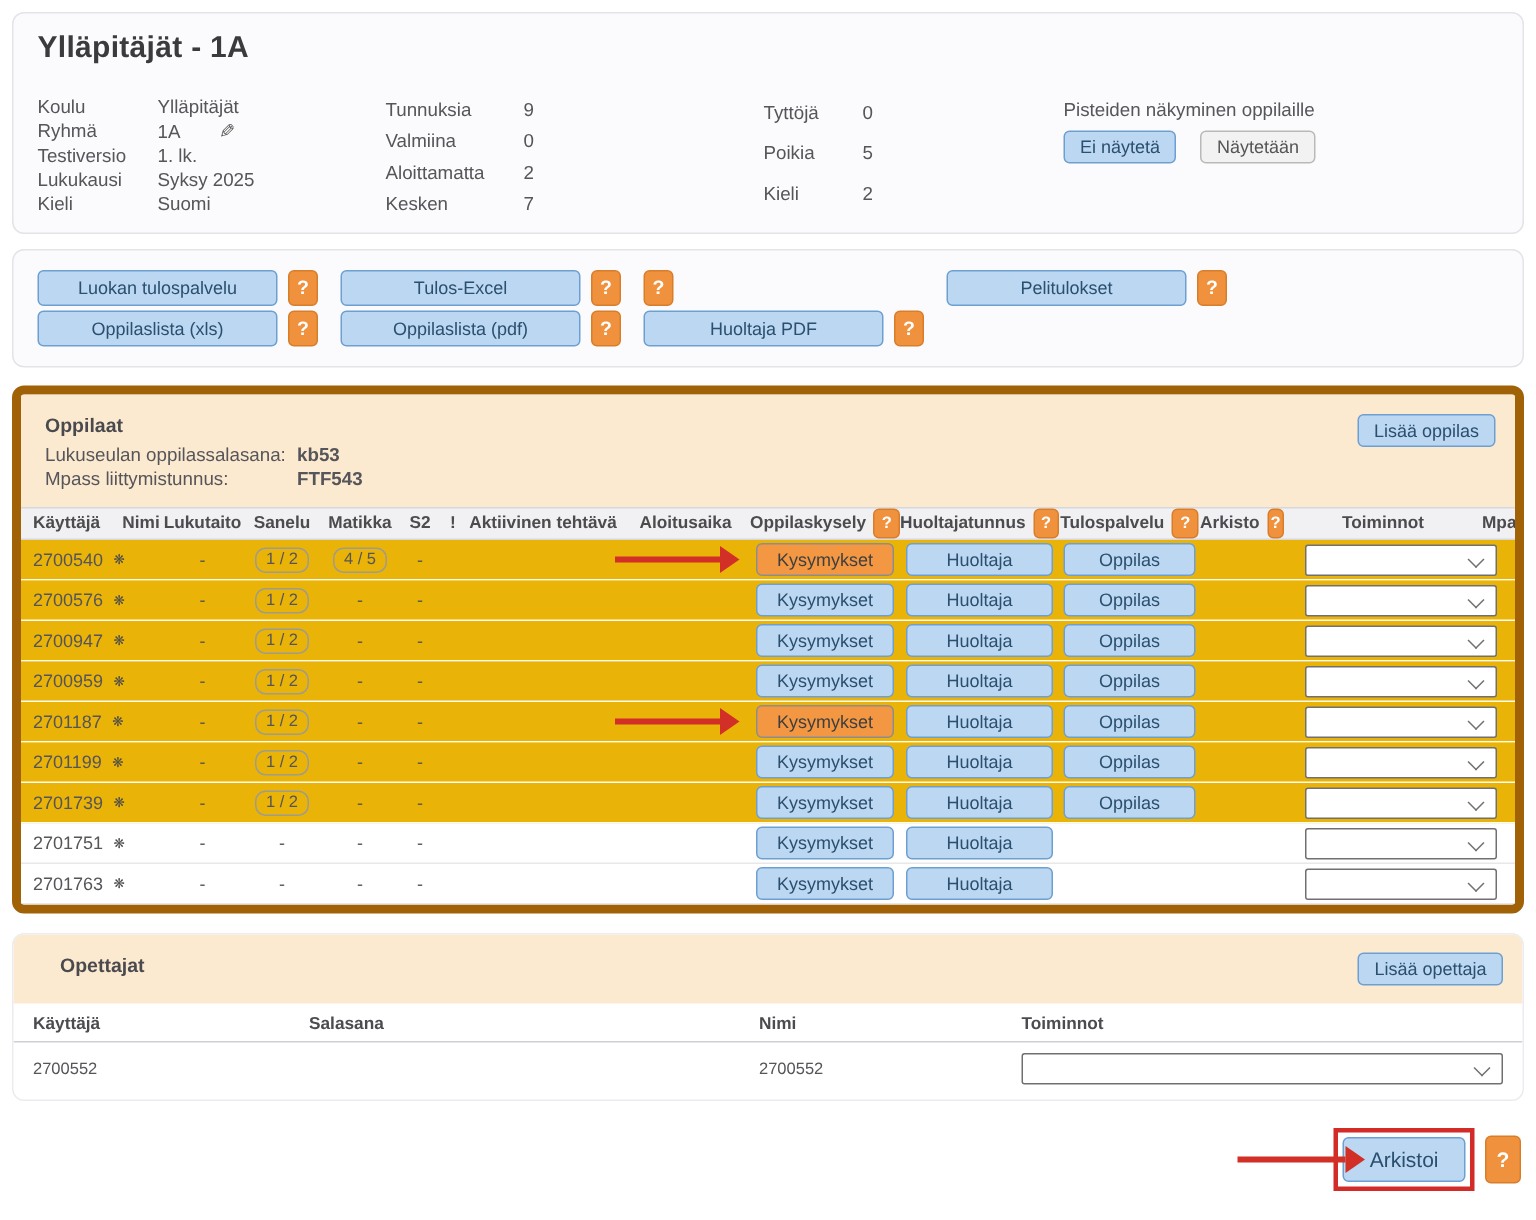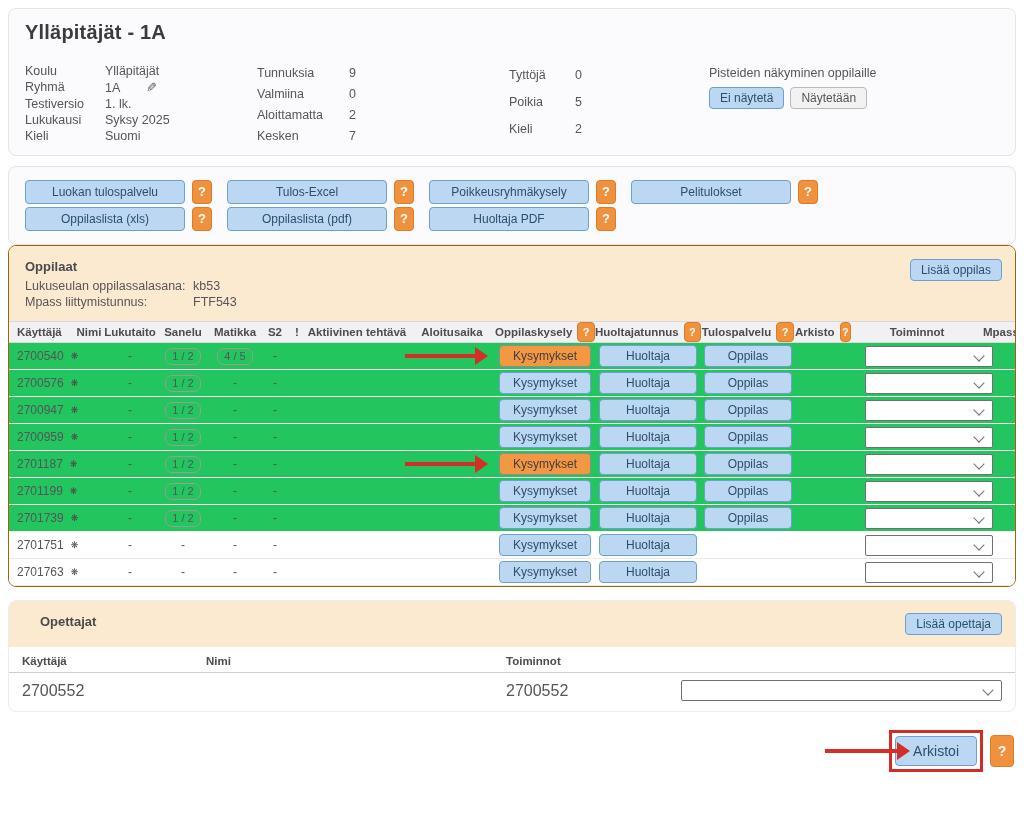--- a/index.html
+++ b/index.html
@@ -18,21 +18,21 @@
   .card1 { padding:10px 16px 12px; }
   h1 { font-size:20px; color:#3b3b3e; margin:2px 0 20px; letter-spacing:.2px; }
   .info-row { display:flex; }
   .kv { display:grid; font-size:12.5px; color:#55555a; align-content:start; }
   .kv .v { color:#55555a; }
   .kv1 { grid-template-columns:80px auto; row-gap:2px; width:232px; }
   .kv2 { grid-template-columns:92px auto; row-gap:7px; width:252px; padding-top:2px; }
   .kv3 { grid-template-columns:66px auto; row-gap:13px; width:200px; padding-top:4px; }
   .pencil { display:inline-block; margin-left:26px; color:#555; font-size:13px; transform:scaleX(-1); }
   .points { font-size:12.5px; padding-top:2px; }
-  .points .opts { margin-top:7px; display:flex; gap:6px; }
+  .points .opts { margin-top:7px; display:flex; gap:16px; }
 
   
   .btn {
     font-family:inherit; font-size:12px; color:#2b4f6e;
     background:#bcd7f2; border:1px solid #6d9fd0; border-radius:4px;
     padding:3px 10px; cursor:pointer; white-space:nowrap;
   }
   .btn.gray { background:#f2f2f2; border-color:#b9b9b9; color:#555; }
   .help {
     display:inline-block; background:#f0913d; border:1px solid #d87e2b;
@@ -42,42 +42,42 @@
   }
   .help.sm { width:18px; height:20px; line-height:18px; font-size:11px; }
 
   
   .card2 { margin-top:10px; padding:10px 10px; }
   .act-row { display:flex; gap:14px; margin:3px 6px; }
   .act-group { display:flex; gap:7px; align-items:center; width:188px; }
   .act-btn { width:160px; height:24px; padding:0; text-align:center; }
 
   
-  .students { background:#fff; border:1px solid #a16207; border-radius:8px; overflow:hidden; }
+  .students { margin-top:12px; background:#fff; border:6px solid #a16207; border-radius:8px; overflow:hidden; }
   .students-head { background:#fcead0; padding:13px 16px 12px; position:relative; }
   .sec-title { font-size:13px; font-weight:bold; color:#4a4a4e; margin-bottom:5px; }
   .pw-line { display:grid; grid-template-columns:168px auto; font-size:12.5px; margin-top:2px; }
-  .pw-line .v { font-weight:normal; }
+  .pw-line .v { font-weight:bold; }
   .add-btn { position:absolute; top:13px; right:13px; }
 
   .t-head, .s-row {
     display:grid;
     grid-template-columns:66px 28px 54px 52px 52px 28px 16px 104px 86px 100px 106px 94px 56px 132px 30px;
     align-items:center;
   }
   .t-head {
     height:22px; background:#f1f1f3;
     border-top:1px solid #d8d8dc; border-bottom:1px solid #d8d8dc;
     font-size:11.5px; font-weight:bold; color:#4c4c50;
   }
   .t-head > div { text-align:center; white-space:nowrap; }
   .t-head .hc-user { text-align:left; padding-left:8px; }
   .hc-help { display:flex; align-items:center; justify-content:center; gap:5px; }
   .s-row { height:27px; font-size:12px; position:relative; }
-  .row-yellow { background:#22c55e; border-bottom:1px solid #fefcf2; }
+  .row-yellow { background:#eab308; border-bottom:1px solid #fefcf2; }
   .row-white  { background:#fff; border-bottom:1px solid #e8e8e8; }
   .c-user { padding-left:8px; display:flex; align-items:center; gap:7px; }
   .gear { font-size:9px; color:#4a4a4a; cursor:pointer; }
   .c-mid { text-align:center; }
   .badge {
     display:inline-block; border:1px solid #9c9c90; border-radius:7px;
     padding:0 6px; line-height:15px; font-size:11px; color:#55555a;
   }
   .c-btn { display:flex; justify-content:center; }
   .row-btn { height:22px; padding:0; text-align:center; }
@@ -97,21 +97,21 @@
   }
   .c-mpass { }
 
   
   .teachers { margin-top:13px; background:#fff; border:1px solid #ececf0; border-radius:8px; overflow:hidden; }
   .teachers-head { background:#fcead0; padding:13px 31px; position:relative; height:46px; }
   .teachers-head .add-btn { top:12px; }
   .tt-head, .tt-row { display:grid; grid-template-columns:184px 300px 175px auto; }
   .tt-head { font-size:11.5px; font-weight:bold; color:#4c4c50; padding:8px 0 5px; border-bottom:1px solid #cfcfd3; }
   .tt-head > div, .tt-row > div { padding-left:13px; }
-  .tt-row { padding:7px 0 10px; font-size:16px; align-items:center; }
+  .tt-row { padding:7px 0 10px; font-size:11px; align-items:center; }
   .tt-row .select { width:calc(100% - 13px); margin-left:0; }
 
   
   .note { margin-top:10px; background:#fcf4d6; border-radius:6px; padding:10px 16px; font-size:12.5px; color:#585449; }
   .archive { margin-top:16px; display:flex; justify-content:flex-end; align-items:center; gap:7px; position:relative; height:46px; padding-right:2px; }
   .red-rect { border:3px solid #d32b27; padding:3px; display:inline-block; background:transparent; }
   .arkistoi { font-size:14px; padding:6px 17px; }
   .help.big { width:24px; height:32px; line-height:30px; font-size:14px; }
 
   
@@ -176,21 +176,20 @@
     <div class="act-row">
       <div class="act-group">
         <button class="btn act-btn">Luokan tulospalvelu</button>
         <span class="help">?</span>
       </div>
       <div class="act-group">
         <button class="btn act-btn">Tulos-Excel</button>
         <span class="help">?</span>
       </div>
       <div class="act-group">
-        <button class="btn act-btn">Poikkeusryhmäkysely</button>
         <span class="help">?</span>
       </div>
       <div class="act-group">
         <button class="btn act-btn">Pelitulokset</button>
         <span class="help">?</span>
       </div>
     </div>
     <div class="act-row">
       <div class="act-group">
         <button class="btn act-btn">Oppilaslista (xls)</button>
@@ -505,20 +504,21 @@
       </div>
   </div>
 
   <div class="teachers">
     <div class="teachers-head">
       <div class="sec-title">Opettajat</div>
       <button class="btn add-btn">Lisää opettaja</button>
     </div>
     <div class="tt-head">
       <div>Käyttäjä</div>
+      <div>Salasana</div>
       <div>Nimi</div>
       <div>Toiminnot</div>
     </div>
     <div class="tt-row">
       <div>2700552</div>
       <div></div>
       <div>2700552</div>
       <div>
           <div class="select"></div>
         </div>

